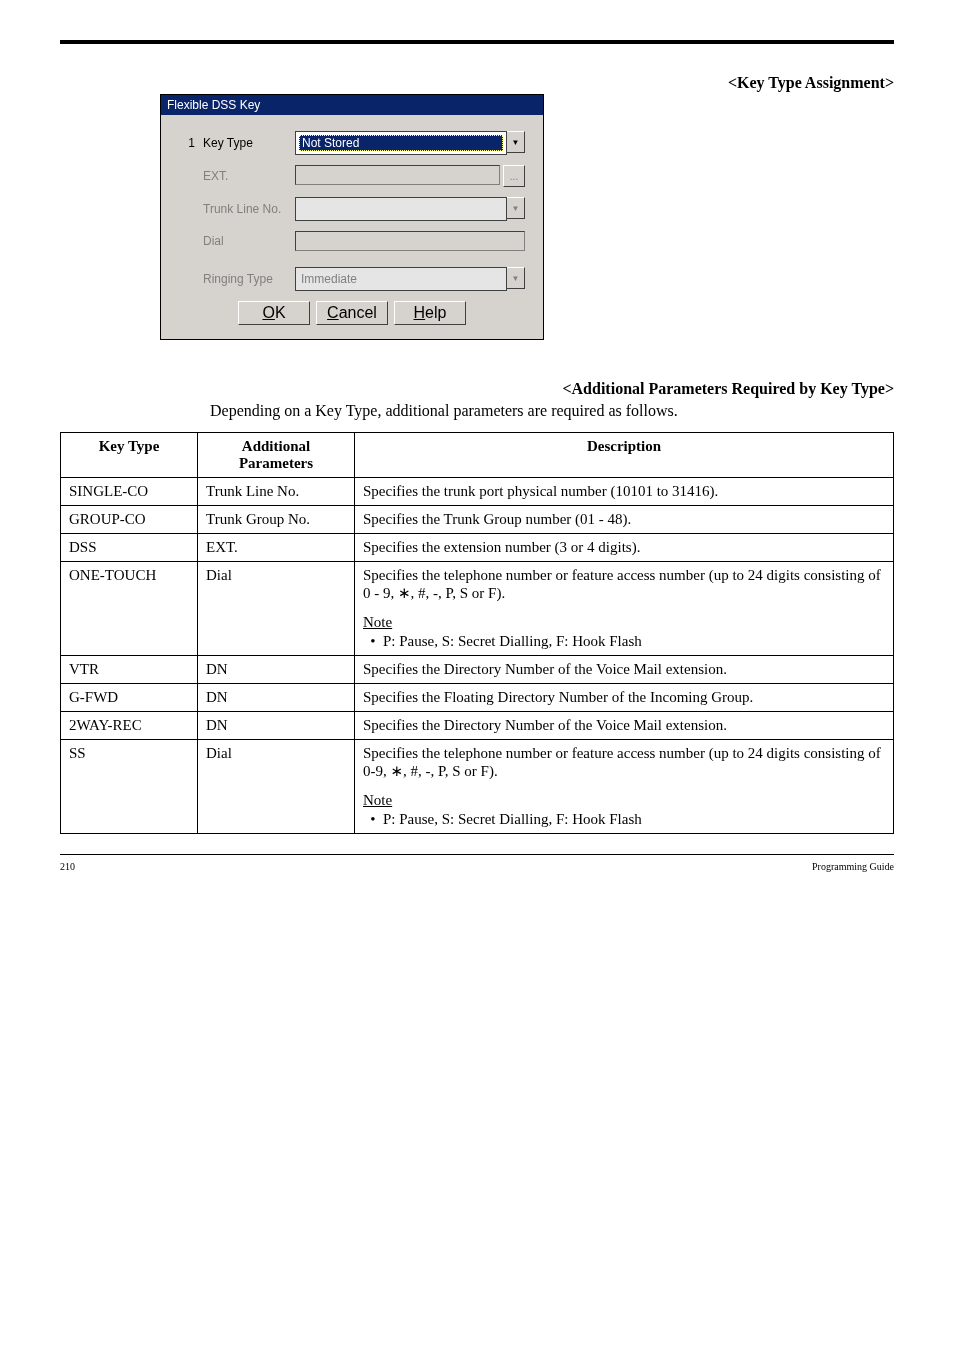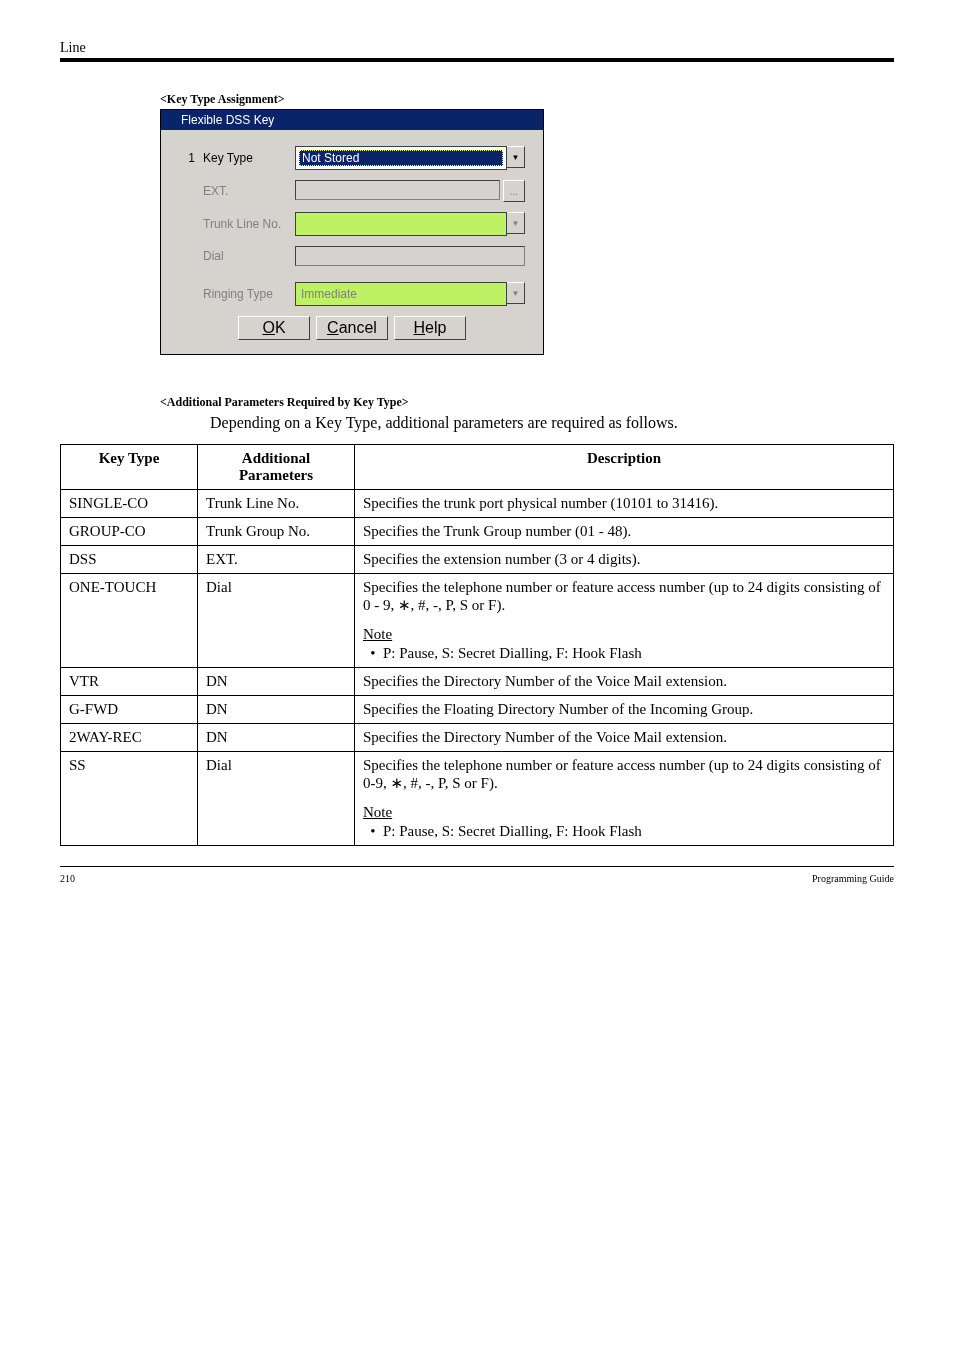--- a/index.html
+++ b/index.html
@@ -19,40 +19,41 @@
   }
   .top-rule {
     border: none;
     border-top: 4px solid #000;
     margin: 0 0 30px 0;
   }
   .content {
     margin-left: 100px;
   }
   h3.section-title {
-    font-size: 12px;
+    font-size: 16px;
     font-weight: bold;
     margin: 0 0 2px 0;
+    text-align: right;
   }
   p.intro {
     margin: 0 0 8px 0;
     line-height: 1.35;
   }
   .dialog {
     width: 382px;
     border: 1px solid #000;
     background: #d6d3ce;
     font-family: Tahoma, Arial, sans-serif;
     font-size: 12px;
     margin-bottom: 40px;
   }
   .dialog-titlebar {
     background: #0a246a;
     color: #fff;
-    padding: 3px 20px;
+    padding: 3px 6px;
     font-size: 12px;
   }
   .dialog-body {
     padding: 16px 18px 14px 18px;
   }
   .dlg-row {
     display: flex;
     align-items: center;
     margin-bottom: 10px;
   }
@@ -90,21 +91,21 @@
     padding: 0 2px;
     flex: 1;
     border: 1px dotted #ff8;
   }
   .dlg-select .sel-text.disabled {
     background: transparent;
     color: #808080;
     border: none;
   }
   .dlg-select.disabled {
-    background: #bef264;
+    background: #e5e5e5;
   }
   .drop-btn {
     width: 17px;
     height: 20px;
     background: #d6d3ce;
     border: 1px solid #fff;
     border-right-color: #404040;
     border-bottom-color: #404040;
     display: flex;
     align-items: center;
@@ -191,21 +192,20 @@
     border-top: 1px solid #000;
     margin-top: 20px;
     padding-top: 6px;
     font-size: 10px;
   }
 </style>
 </head>
 <body>
 
 <div class="page">
-  <div class="header-label">Line</div>
   <hr class="top-rule">
 
   <div class="content">
     <h3 class="section-title">&lt;Key Type Assignment&gt;</h3>
 
     <div class="dialog">
       <div class="dialog-titlebar">Flexible DSS Key</div>
       <div class="dialog-body">
         <div class="dlg-row">
           <span class="num">1</span>

